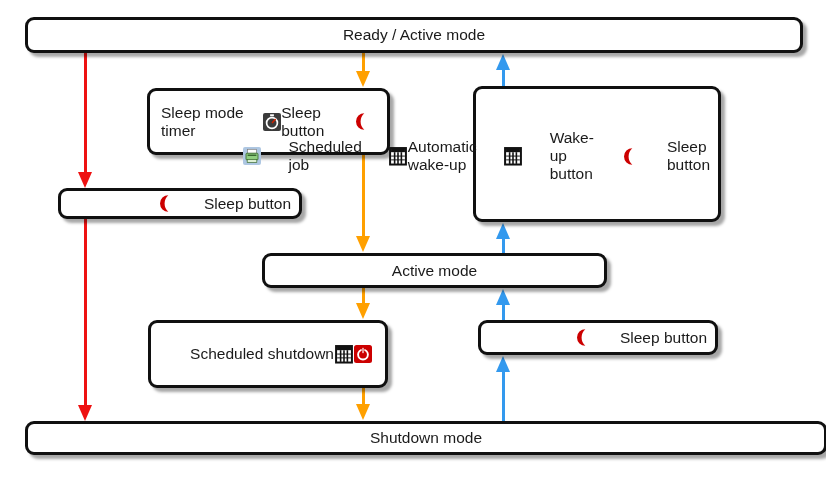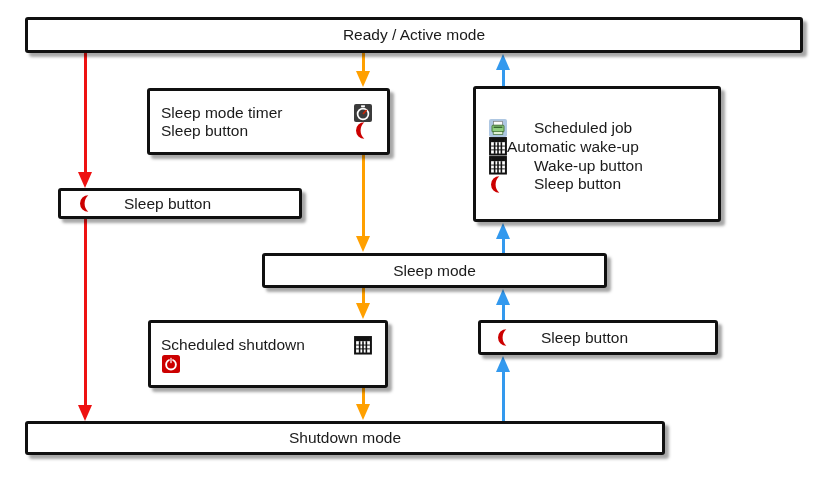--- a/index.html
+++ b/index.html
@@ -3,26 +3,26 @@
 <meta charset="utf-8">
 <style>
   html,body{margin:0;padding:0;background:#fff;}
   .canvas{
     position:relative;width:826px;height:480px;background:#ffffff;overflow:hidden;
     font-family:"Liberation Sans","DejaVu Sans",sans-serif;color:#1a1a1a;
   }
   
   .node{
     position:absolute;box-sizing:border-box;background:#fff;
-    border:3px solid var(--box-border,#101010);border-radius:3px;
+    border:3px solid var(--box-border,#101010);border-radius:9px;
     box-shadow:4px 4px 3px rgba(0,0,0,0.35);
     z-index:2;font-size:15.5px;
   }
   .node.center{display:flex;align-items:center;justify-content:center;}
-  .rows{display:flex;flex-direction:column;justify-content:center;height:100%;box-sizing:border-box;}
+  .rows{display:flex;flex-direction:row;justify-content:flex-end;height:100%;box-sizing:border-box;}
   .row{display:flex;align-items:center;}
   .row.right-icon{justify-content:space-between;}
   .icon{flex:0 0 auto;display:flex;align-items:center;justify-content:center;width:19px;}
   
   .vline{position:absolute;width:3px;z-index:1;}
   .vline.red{background:var(--arrow-red);}
   .vline.orange{background:var(--arrow-orange);}
   .vline.blue{background:var(--arrow-blue);}
   .head{position:absolute;width:0;height:0;z-index:1;border-left:7.5px solid transparent;border-right:7.5px solid transparent;}
   .head.down{border-top:16px solid #000;}
@@ -81,21 +81,21 @@
         <span class="icon">
           <svg width="13" height="17" viewBox="0 0 14 18">
               <path d="M9,0 A9,9 0 0,0 9,18 A12,12 0 0,1 9,0 Z" fill="#cc0000"></path>
             </svg>
         </span>
       </div>
     </div>
   </div>
 
   <div class="node" style="left:473px;top:86px;width:248px;height:136px;">
-    <div class="rows" style="padding:4px 8px 0 12px;">
+    <div class="rows" style="padding:4px 8px 0 12px;gap:27px;">
       <div class="row">
         <span class="icon">
           <svg width="18" height="18" viewBox="0 0 18 18">
               <rect x="0" y="0" width="18" height="18" rx="2" fill="#aec7e2"></rect>
               <rect x="4.6" y="2.3" width="8.8" height="4.2" fill="#fdfdfd" stroke="#7d7d7d" stroke-width="0.7"></rect>
               <rect x="3" y="6.2" width="12" height="6.8" rx="1" fill="#8fce7f" stroke="#3f6f33" stroke-width="0.9"></rect>
               <rect x="4.6" y="7.6" width="8.8" height="1.3" fill="#2f5c28"></rect>
               <rect x="4.2" y="12.6" width="9.6" height="2.8" fill="#ddf0d4" stroke="#3f6f33" stroke-width="0.7"></rect>
             </svg>
         </span>
@@ -147,21 +147,21 @@
           <svg width="13" height="17" viewBox="0 0 14 18">
               <path d="M9,0 A9,9 0 0,0 9,18 A12,12 0 0,1 9,0 Z" fill="#cc0000"></path>
             </svg>
         </span>
         <span style="margin-left:28px;">Sleep button</span>
       </div>
     </div>
   </div>
 
   <div class="node center" style="left:262px;top:253px;width:345px;height:35px;">
-    <span>Sleep mode</span>
+    <span>Active mode</span>
   </div>
 
   <div class="node" style="left:148px;top:320px;width:240px;height:68px;">
     <div class="rows" style="padding:0 13px 0 10px;">
       <div class="row right-icon">
         <span>Scheduled shutdown</span>
         <span class="icon">
           <svg width="18" height="19" viewBox="0 0 17 18">
               <rect x="1" y="1" width="15" height="15.6" fill="#fff" stroke="#111" stroke-width="1.9"></rect>
               <rect x="1.9" y="1.9" width="13.2" height="3" fill="#111"></rect>
@@ -191,17 +191,17 @@
         <span class="icon">
           <svg width="13" height="17" viewBox="0 0 14 18">
               <path d="M9,0 A9,9 0 0,0 9,18 A12,12 0 0,1 9,0 Z" fill="#cc0000"></path>
             </svg>
         </span>
         <span style="margin-left:27px;">Sleep button</span>
       </div>
     </div>
   </div>
 
-  <div class="node center" style="left:25px;top:421px;width:640px;height:34px;">
+  <div class="node center" style="left:25px;top:421px;width:802px;height:34px;">
     <span>Shutdown mode</span>
   </div>
 
 </div>
 
 </body></html>

